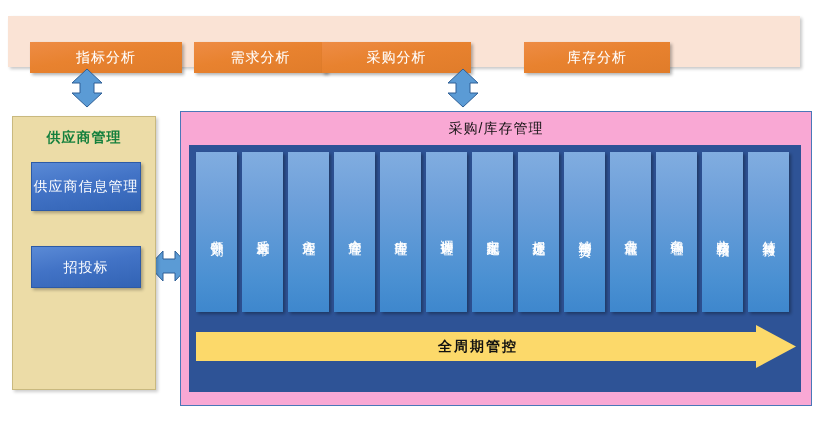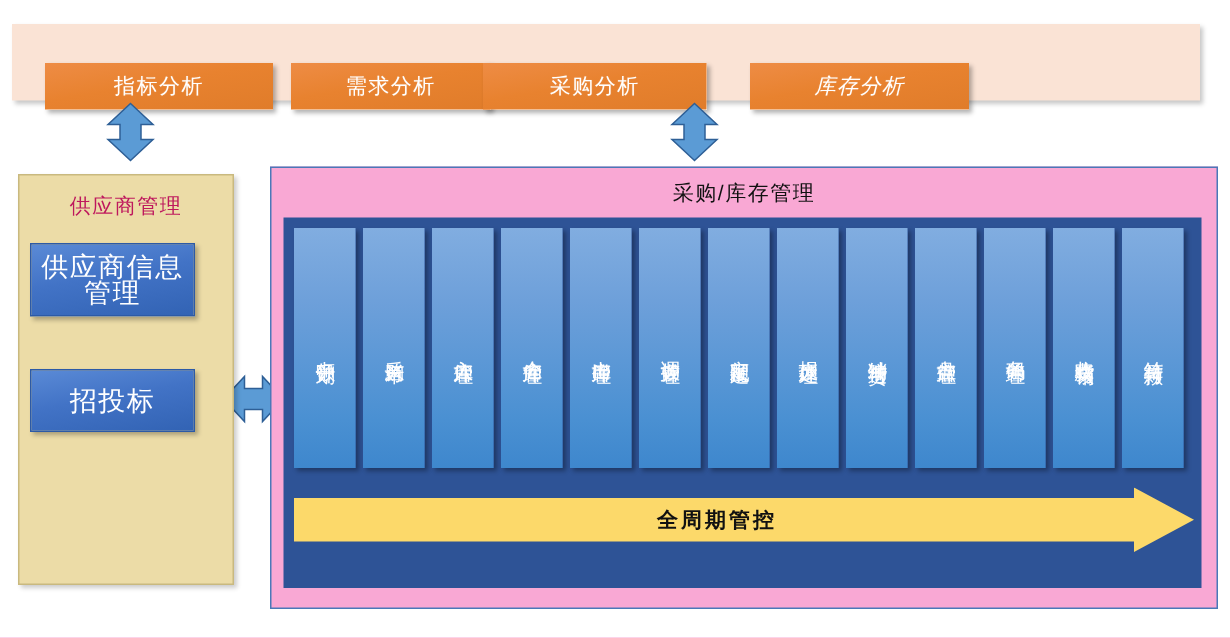--- a/index.html
+++ b/index.html
@@ -21,45 +21,45 @@
     position:absolute;top:26px;height:31px;
     background:linear-gradient(170deg,#EE8C45 0%,#E8822F 45%,#E07C2A 100%);
     box-shadow:2px 2px 3px rgba(0,0,0,0.3);
     color:#ffffff;font-size:14px;letter-spacing:1px;
     display:flex;align-items:center;justify-content:center;
     text-shadow:0 0 1px rgba(255,255,255,0.25);
   }
   .tb0{left:22px;width:152px;}
   .tb1{left:186px;width:133px;}
   .tb2{left:314px;width:149px;}
-  .tb3{left:492px;width:146px;font-style:italic;}
+  .tb3{left:516px;width:146px;}
   .tb4{left:650px;width:143px;}
 
   
   .v-arrow{position:absolute;width:36px;height:40px;}
   .va1{left:69px;top:68px;}
   .va2{left:445px;top:68px;}
   .h-arrow{position:absolute;left:148px;top:248px;width:42px;height:36px;}
 
   
   .sidebar{
     position:absolute;left:12px;top:116px;width:142px;height:272px;
     background:#ECDCA7;border:1px solid #C9B97F;
     box-shadow:2px 2px 3px rgba(0,0,0,0.2);
   }
   .sidebar-title{
     position:absolute;left:0;top:12px;width:142px;text-align:center;
-    font-size:14px;font-weight:normal;color:#be185d;letter-spacing:1px;
+    font-size:14px;font-weight:bold;color:#15803d;letter-spacing:1px;
   }
   .side-box{
-    position:absolute;left:7px;width:108px;
+    position:absolute;left:18px;width:108px;
     background:linear-gradient(170deg,#5A8AD6 0%,#4273C6 45%,#3263B4 100%);
     border:1px solid #2C5AA6;
     box-shadow:2px 2px 3px rgba(0,0,0,0.28);
-    color:#ffffff;font-size:18px;line-height:17px;letter-spacing:1px;
+    color:#ffffff;font-size:14px;line-height:17px;letter-spacing:1px;
     display:flex;align-items:center;justify-content:center;text-align:center;
   }
   .sb0{top:45px;height:47px;}
   .sb1{top:129px;height:40px;}
   .sb2{top:210px;height:40px;}
 
   
   .panel{
     position:absolute;left:180px;top:111px;width:630px;height:293px;
     background:#f9a8d4;border:1px solid #4A78B8;

